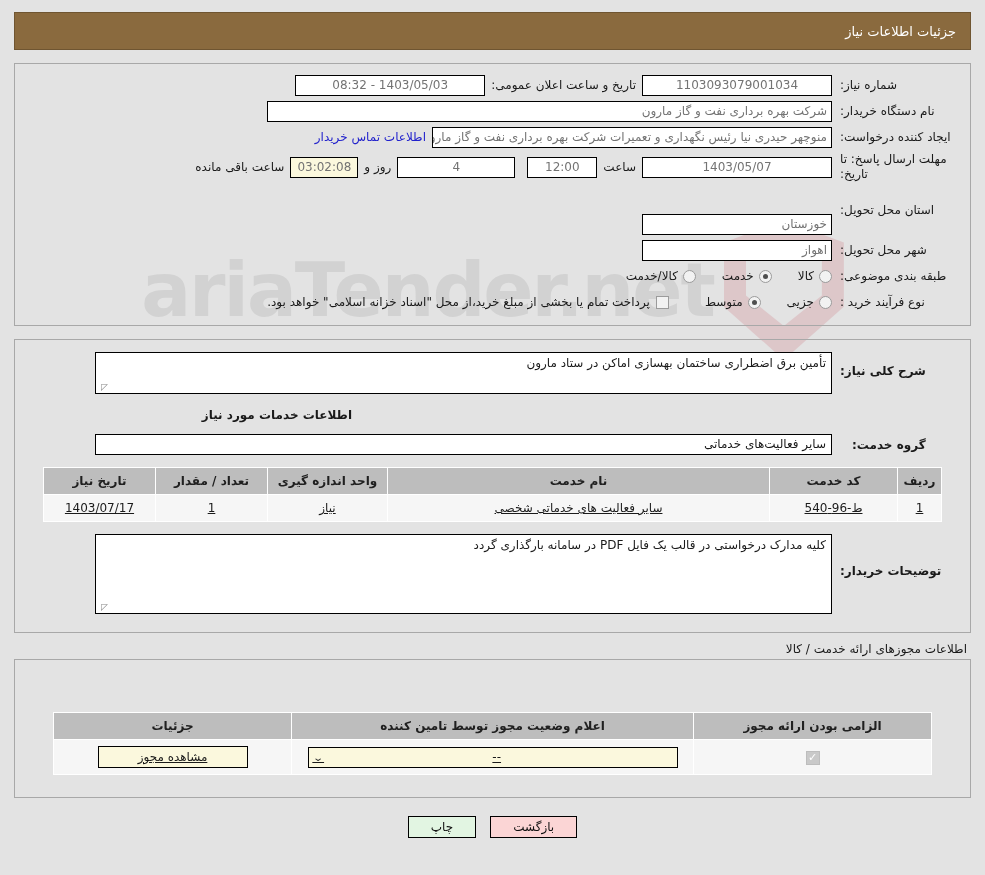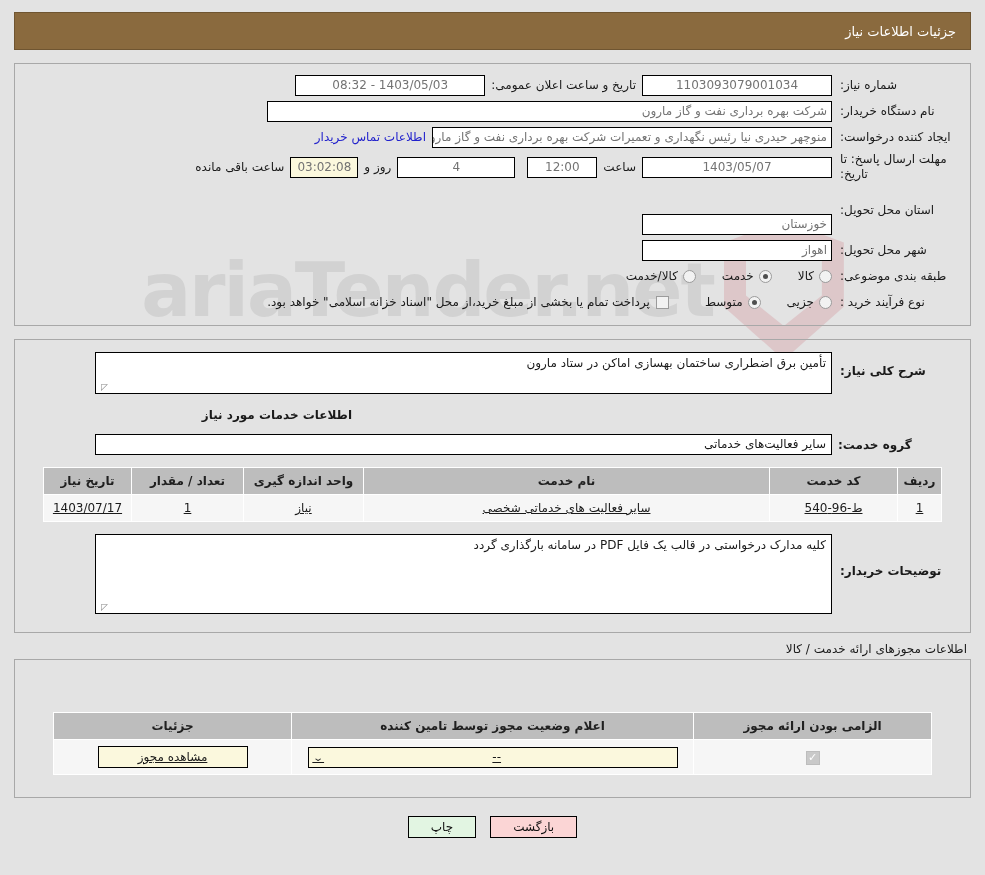--- a/index.html
+++ b/index.html
@@ -218,21 +218,21 @@
     font-size: 12px;
     padding: 8px 0 8px 0;
     text-align: right;
     padding-right: 608px;
   }
   .svc-row { display: flex; align-items: center; margin: 4px 0 12px 0; }
   .svc-label {
     width: 128px;
     flex: 0 0 128px;
     text-align: left;
-    padding-left: 6px;
+    padding-left: 20px;
     font-weight: bold;
     font-size: 12px;
   }
   .svc-box {
     border: 1px solid #000;
     background: #fff;
     width: 737px;
     height: 21px;
     line-height: 19px;
     padding: 0 5px;
@@ -462,21 +462,21 @@
 
     <div class="tbl-wrap">
       <table class="grid">
         <thead>
           <tr>
             <th style="width:44px;">ردیف</th>
             <th style="width:128px;">کد خدمت</th>
             <th>نام خدمت</th>
             <th style="width:120px;">واحد اندازه گیری</th>
             <th style="width:112px;">تعداد / مقدار</th>
-            <th style="width:88px;">تاریخ نیاز</th>
+            <th style="width:112px;">تاریخ نیاز</th>
           </tr>
         </thead>
         <tbody>
           <tr>
             <td>1</td>
             <td class="num-ltr">ط-96-540</td>
             <td>سایر فعالیت های خدماتی شخصی</td>
             <td>نیاز</td>
             <td>1</td>
             <td class="num-ltr">1403/07/17</td>

